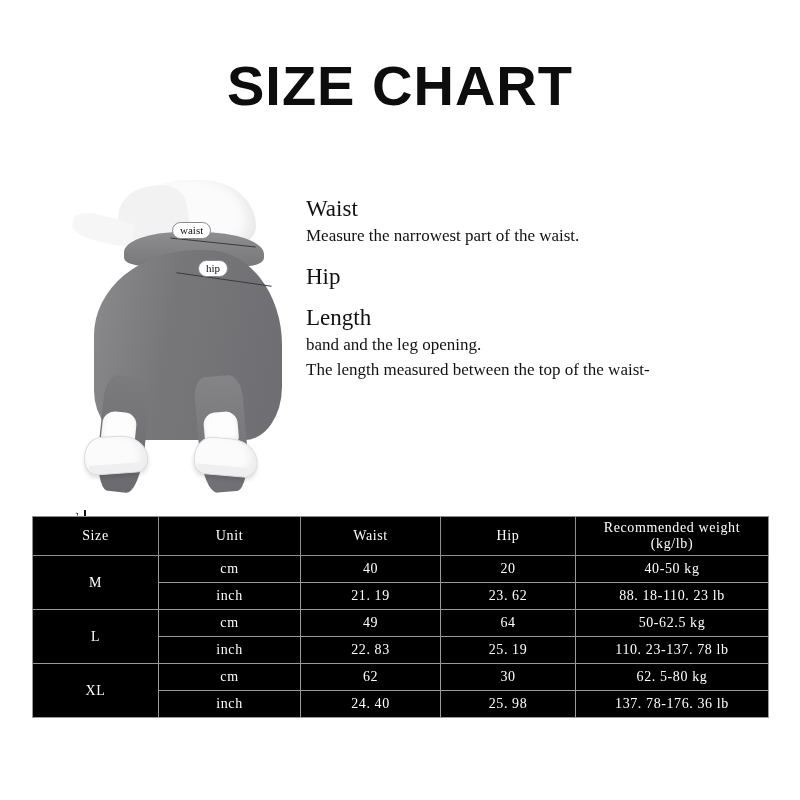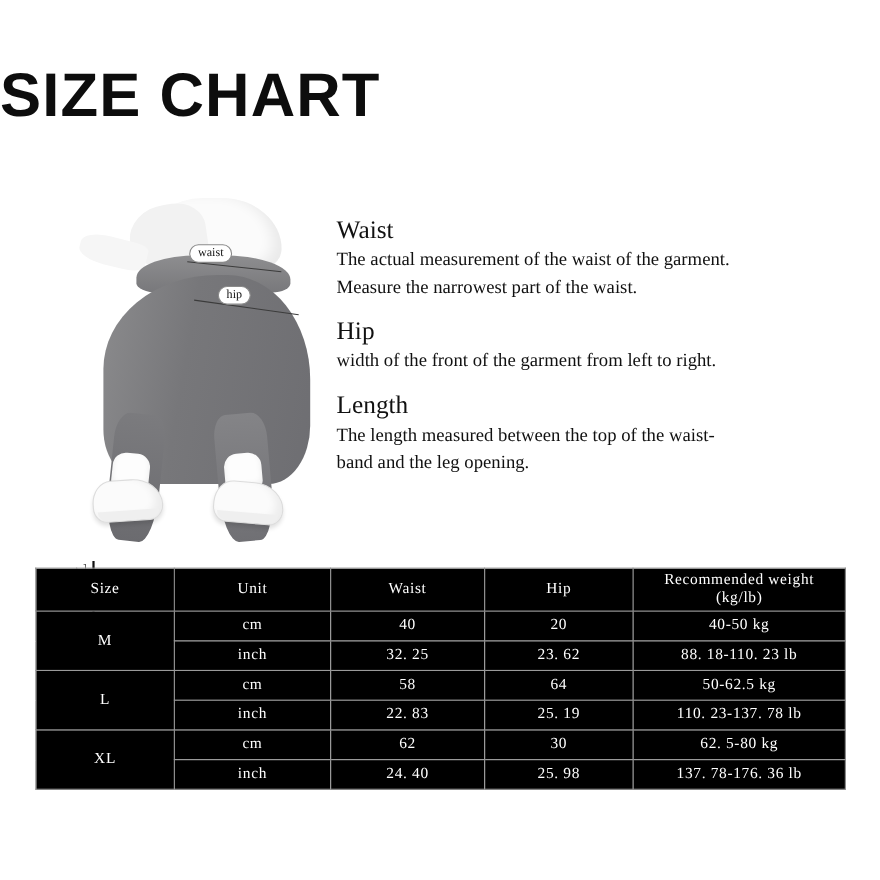--- a/index.html
+++ b/index.html
@@ -19,20 +19,21 @@
     inset: 0;
     background: #ffffff;
   }
 
   
   .title {
     position: absolute;
     top: 58px;
     left: 0;
     width: 800px;
+    text-align: center;
     font-family: "Liberation Sans", sans-serif;
     font-weight: 700;
     font-size: 56px;
     letter-spacing: 1px;
     color: #0d0d0d;
     line-height: 1;
   }
 
   
   .photo {
@@ -313,33 +314,31 @@
 
       <div class="pill pill-waist">waist</div>
       <div class="pill pill-hip">hip</div>
     </div>
   </div>
 
   <div class="defs">
 
     <div class="def-block">
       <div class="def-head">Waist</div>
-      <div class="def-body">The actual measurement of the waist of the garment.</div>
       <div class="def-body">Measure the narrowest part of the waist.</div>
     </div>
 
     <div class="def-block">
       <div class="def-head">Hip</div>
-      <div class="def-body">width of the front of the garment from left to right.</div>
     </div>
 
     <div class="def-block">
       <div class="def-head">Length</div>
+      <div class="def-body">band and the leg opening.</div>
       <div class="def-body">The length measured between the top of the waist-</div>
-      <div class="def-body">band and the leg opening.</div>
     </div>
   </div>
 
   <div class="table-wrap">
     <table class="size-table">
       <colgroup>
         <col class="col-size">
           <col class="col-unit">
           <col class="col-waist">
           <col class="col-hip">
@@ -361,29 +360,29 @@
 
         <tr>
           <td class="size-cell" rowspan="2">M</td>
           <td>cm</td>
           <td>40</td>
           <td>20</td>
           <td>40-50 kg</td>
         </tr>
         <tr>
           <td>inch</td>
-          <td>32. 25</td>
+          <td>21. 19</td>
           <td>23. 62</td>
           <td>88. 18-110. 23  lb</td>
         </tr>
 
         <tr>
           <td class="size-cell" rowspan="2">L</td>
           <td>cm</td>
-          <td>58</td>
+          <td>49</td>
           <td>64</td>
           <td>50-62.5  kg</td>
         </tr>
         <tr>
           <td>inch</td>
           <td>22. 83</td>
           <td>25. 19</td>
           <td>110. 23-137. 78  lb</td>
         </tr>
 

